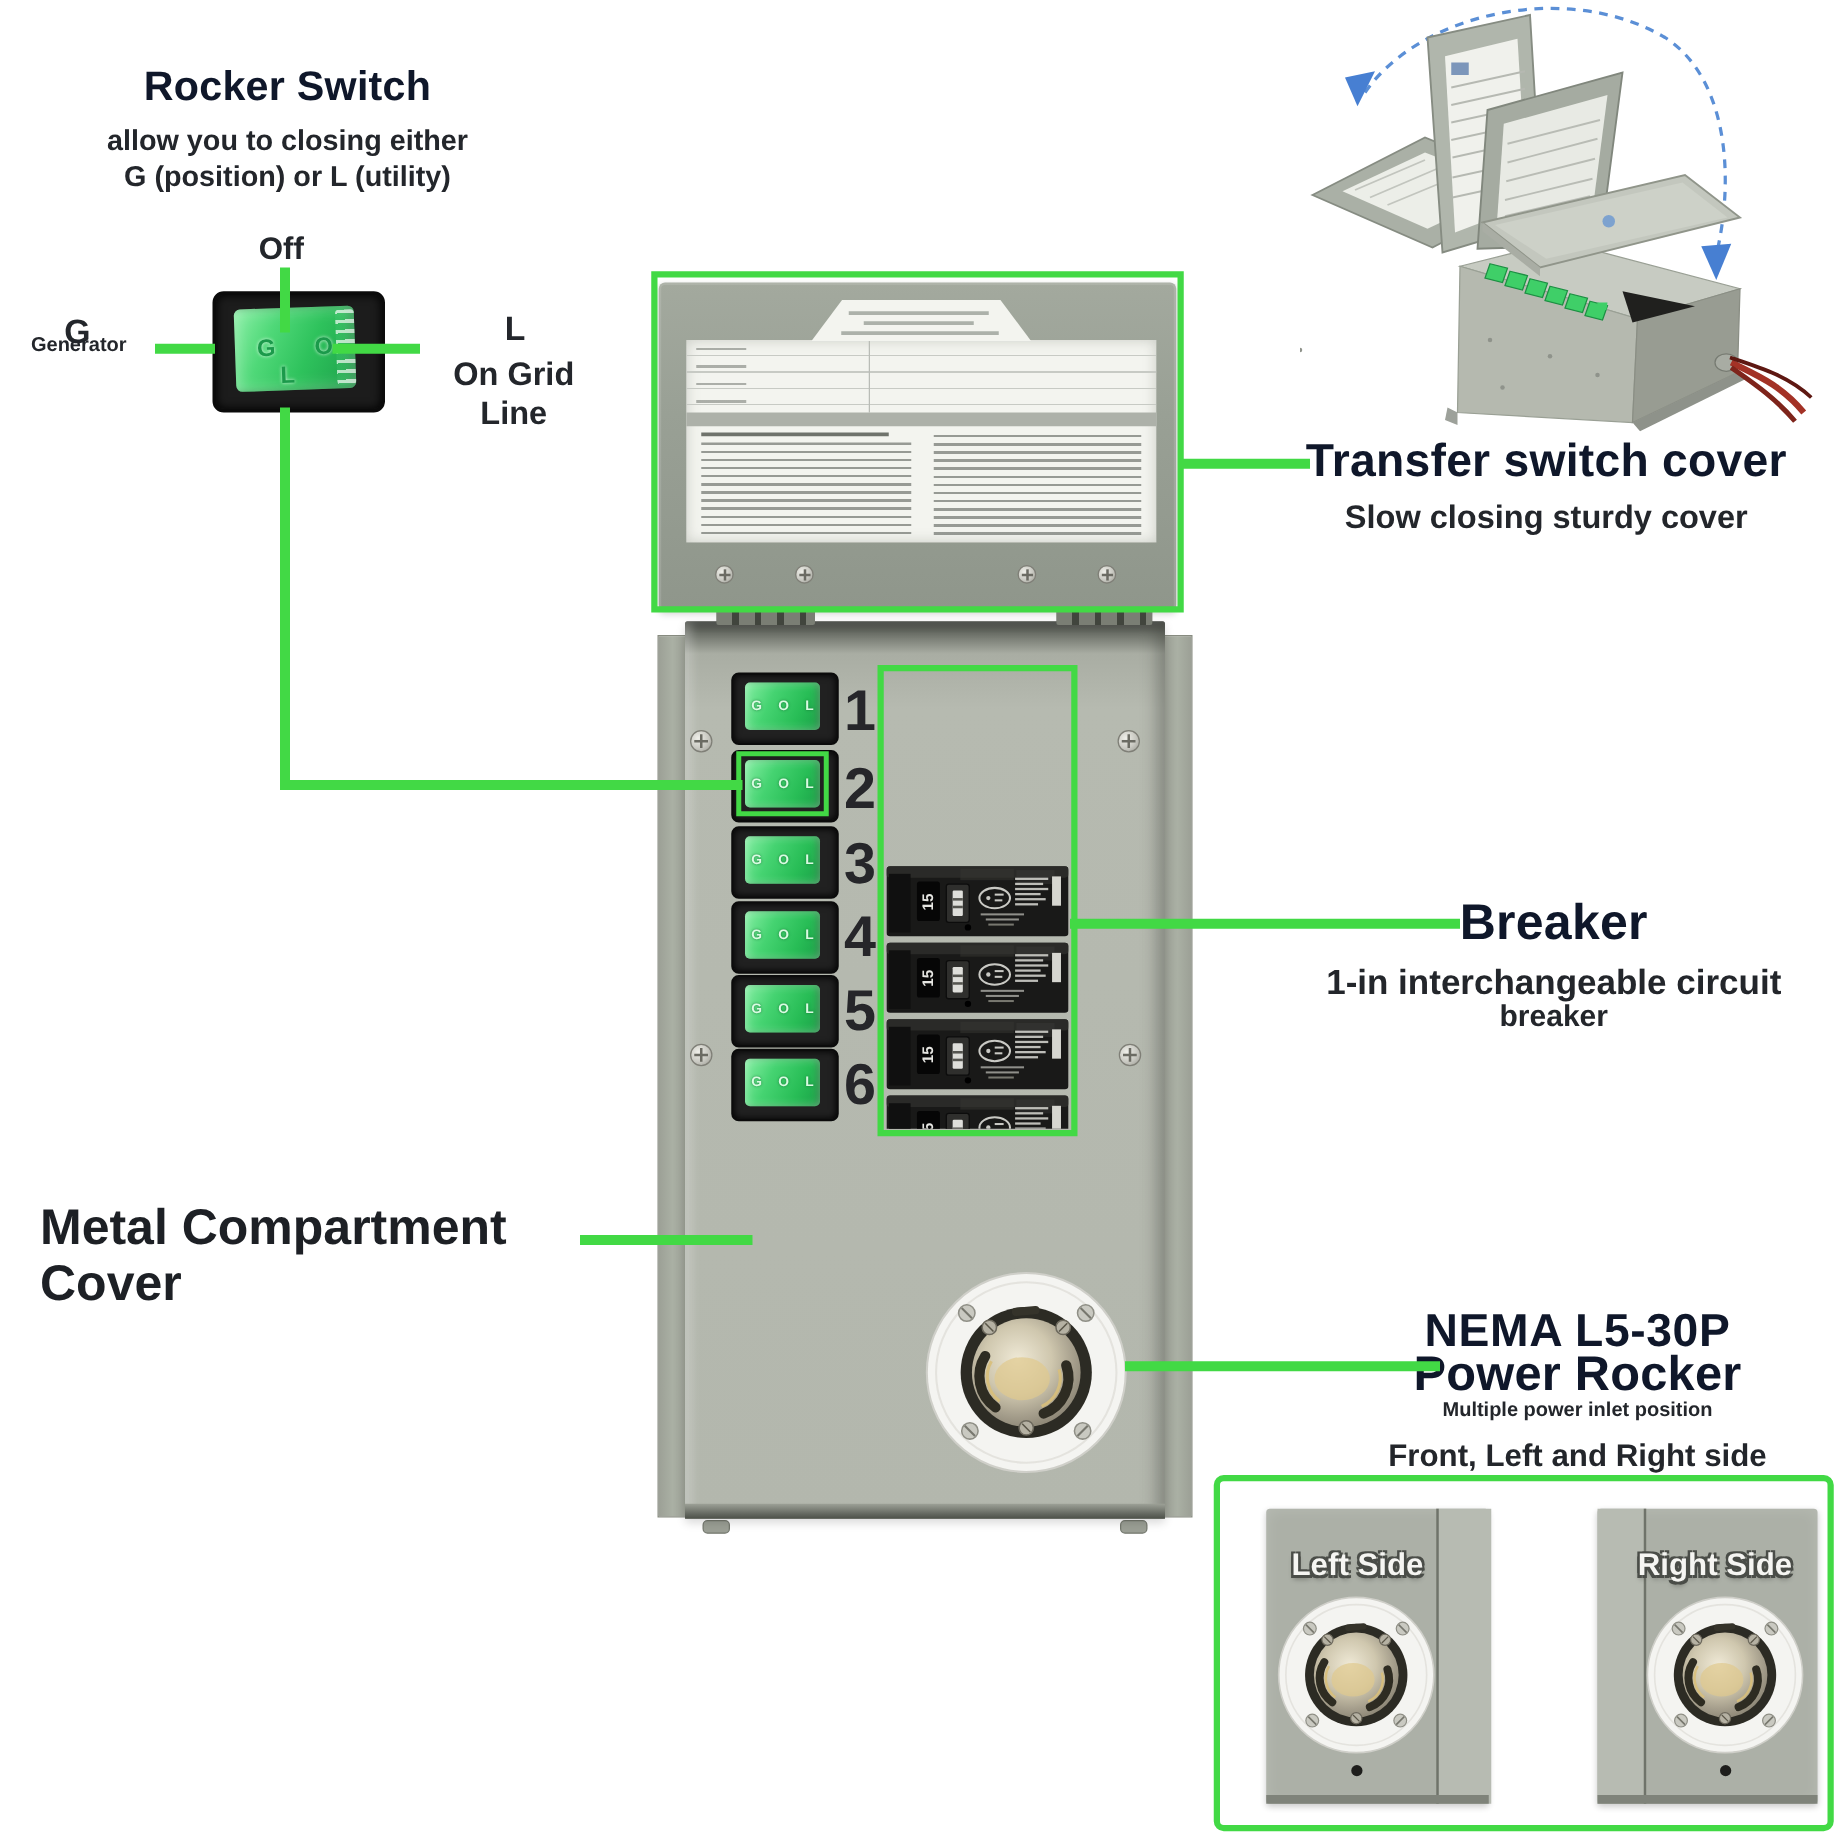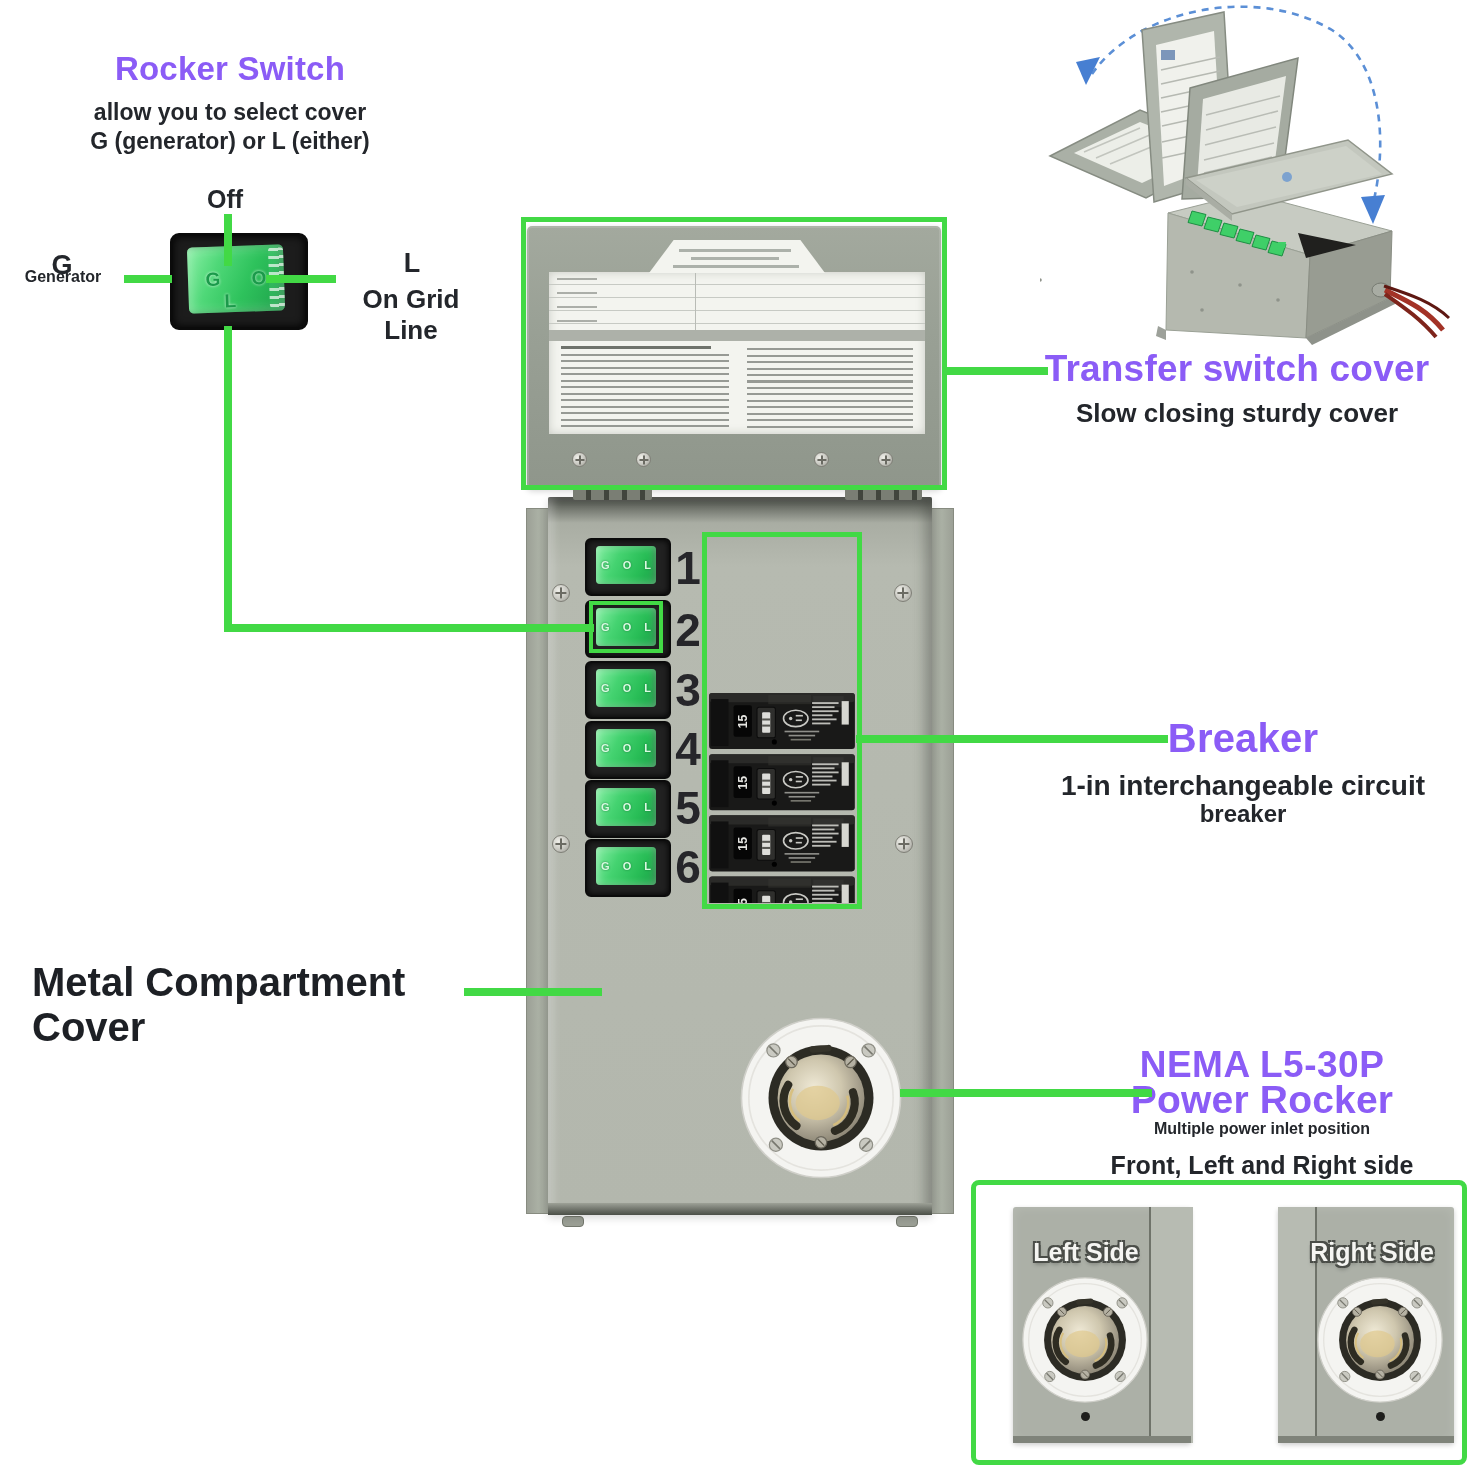--- a/index.html
+++ b/index.html
@@ -1,20 +1,20 @@
 <!DOCTYPE html>
 <html><head>
 <meta charset="utf-8">
 <style>
   html,body{margin:0;padding:0;background:#ffffff;}
   #canvas{position:relative;width:1473px;height:1473px;background:#ffffff;overflow:hidden;
           font-family:"Liberation Sans","DejaVu Sans",sans-serif;color:#1d2025;}
   .abs{position:absolute;}
   
-  .t-title{font-weight:800;color:#8b5cf6;text-align:center;letter-spacing:.2px;}
+  .t-title{font-weight:800;color:#0f172a;text-align:center;letter-spacing:.2px;}
   .t-sub{font-weight:700;color:#23262b;text-align:center;}
   
   .gline{position:absolute;background:#42d945;z-index:50;}
   .gbox{position:absolute;border:5px solid #42d945;z-index:45;pointer-events:none;}
   
   .switch-frame{position:absolute;background:#1c1c1c;border:3px solid #0b0b0b;border-radius:9px;
                 box-shadow:inset 0 0 8px #000;z-index:20;}
   .rocker-green{position:absolute;border-radius:5px;
     background:linear-gradient(115deg,#8af0a6 0%,#4fd878 30%,#2ec25c 60%,#1da04a 100%);
     box-shadow:inset 0 0 14px rgba(255,255,255,.35), inset -4px 0 6px rgba(10,80,30,.45);}
@@ -145,22 +145,22 @@
           <rect x="74" y="38" width="34" height="1.6"></rect>
             <rect x="78" y="42" width="26" height="1.6"></rect>
           <rect x="80" y="46" width="20" height="1.6" fill="#77776f"></rect>
         </g>
         <circle cx="64" cy="49" r="2.5" fill="#000"></circle>
       </symbol>
     </defs>
   </svg>
 
   <div class="abs t-title" style="left:40px;top:50px;width:380px;font-size:33px;">Rocker Switch</div>
-  <div class="abs t-sub" style="left:30px;top:99px;width:400px;font-size:23px;">allow you to select cover</div>
-  <div class="abs t-sub" style="left:30px;top:128px;width:400px;font-size:23px;">G (generator) or L (either)</div>
+  <div class="abs t-sub" style="left:30px;top:99px;width:400px;font-size:23px;">allow you to closing either</div>
+  <div class="abs t-sub" style="left:30px;top:128px;width:400px;font-size:23px;">G (position) or L (utility)</div>
 
   <div class="abs t-sub" style="left:175px;top:185px;width:100px;font-size:25px;font-weight:800;">Off</div>
 
   <div class="switch-frame" style="left:170px;top:233px;width:132px;height:91px;"></div>
   <div class="rocker-green" style="left:188px;top:246px;width:96px;height:66px;z-index:21;transform:rotate(-2deg);">
     <div class="rocker-ribs"></div>
     <div class="gol-big" style="top:22px;font-size:19px;letter-spacing:13px;text-indent:13px;">G O L</div>
   </div>
 
   <div class="gline" style="left:224px;top:214px;width:8px;height:52px;z-index:30;"></div>

